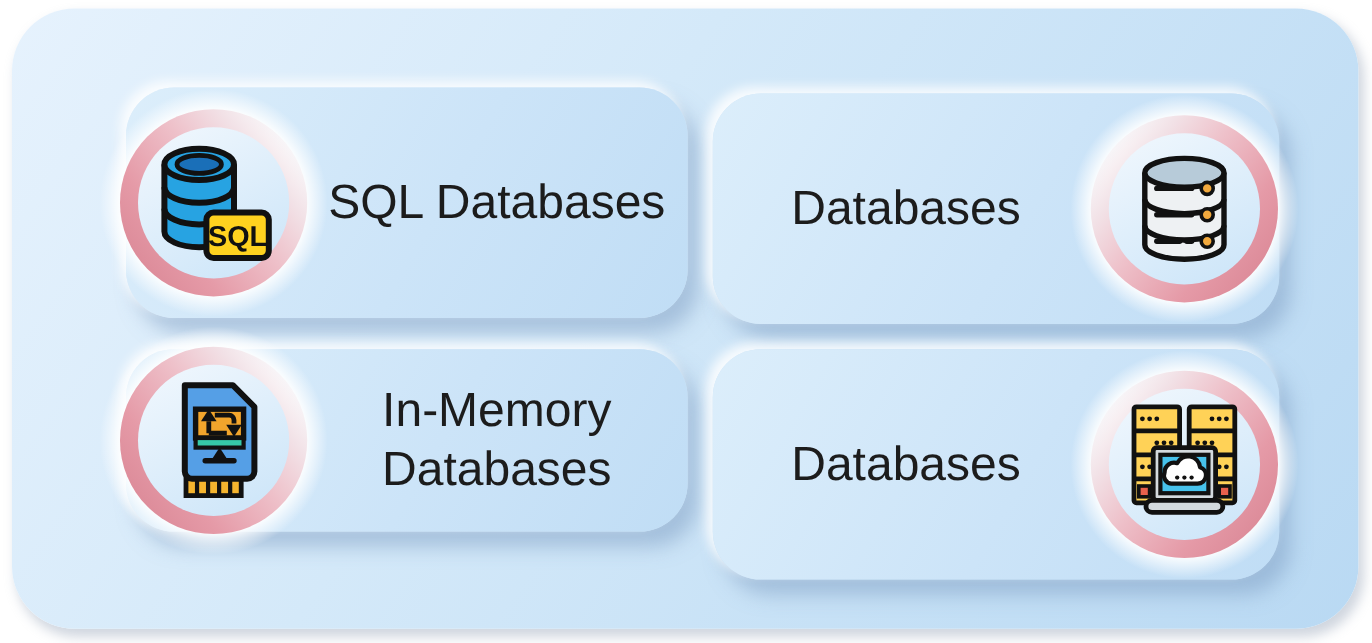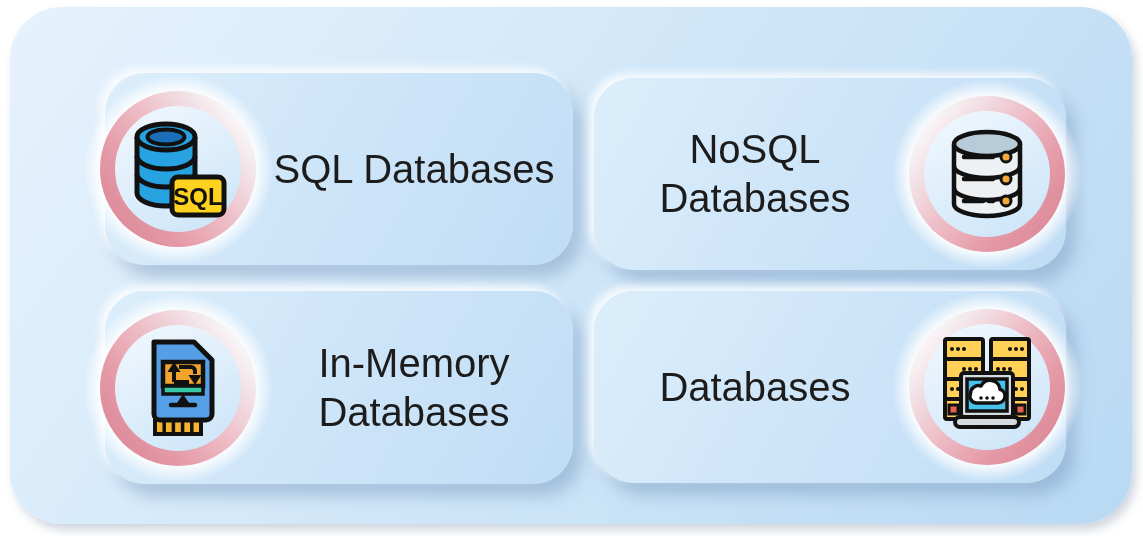--- a/index.html
+++ b/index.html
@@ -17,21 +17,21 @@
   .card{
     position:absolute;border-radius:40px;box-sizing:border-box;
     background:linear-gradient(120deg,#dceefb 0%,#cce4f8 55%,#c0ddf5 100%);
     box-shadow:-5px -5px 9px rgba(255,255,255,0.85), 9px 12px 16px rgba(124,156,194,0.5);
     display:flex;align-items:center;justify-content:center;
   }
   .card.icon-left{padding-left:150px;}
   .card.icon-right{padding-right:150px;}
   #card-sql{left:95px;top:66px;width:468px;height:192px;}
   #card-nosql{left:584px;top:71px;width:472px;height:192px;}
-  #card-inmemory{left:95px;top:284px;width:468px;height:193px;}
+  #card-inmemory{left:95px;top:284px;width:468px;height:152px;}
   #card-cloud{left:584px;top:284px;width:472px;height:192px;}
 
   .title{
     text-align:center;color:#1c1c1c;
     font-size:40px;line-height:49px;font-weight:400;
   }
   .title-line{display:block;}
   .title-line:empty{display:none;}
 
   .badge{
@@ -108,21 +108,20 @@
           </g>
           <g fill="#f2a93d" stroke="#111" stroke-width="3">
             <circle cx="69" cy="33" r="5"></circle>
             <circle cx="69" cy="55" r="5"></circle>
             <circle cx="69" cy="77" r="5"></circle>
           </g>
         </svg>
       </div>
     </div>
     <div class="title">
-      <span class="title-line">NoSQL</span>
       <span class="title-line">Databases</span>
     </div>
   </div>
 
   <div class="card icon-left" id="card-inmemory">
     <div class="badge badge-left">
       <div class="glow"></div>
       <div class="ring"></div>
       <div class="disc">
         <svg class="icon-svg" width="100" height="100" viewBox="0 0 100 100">

